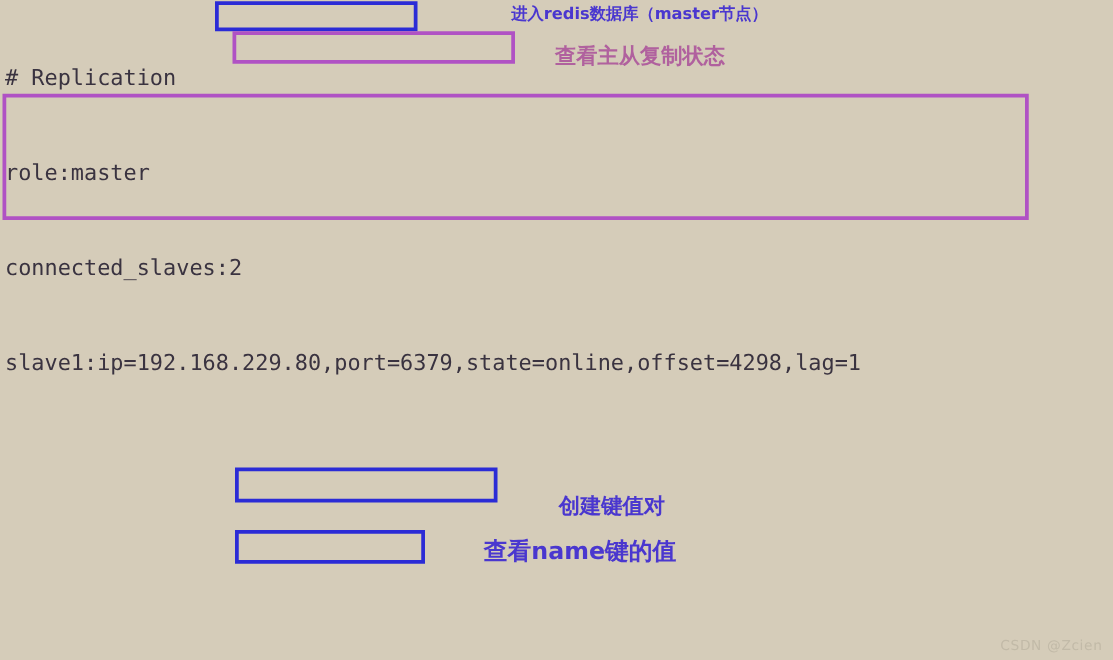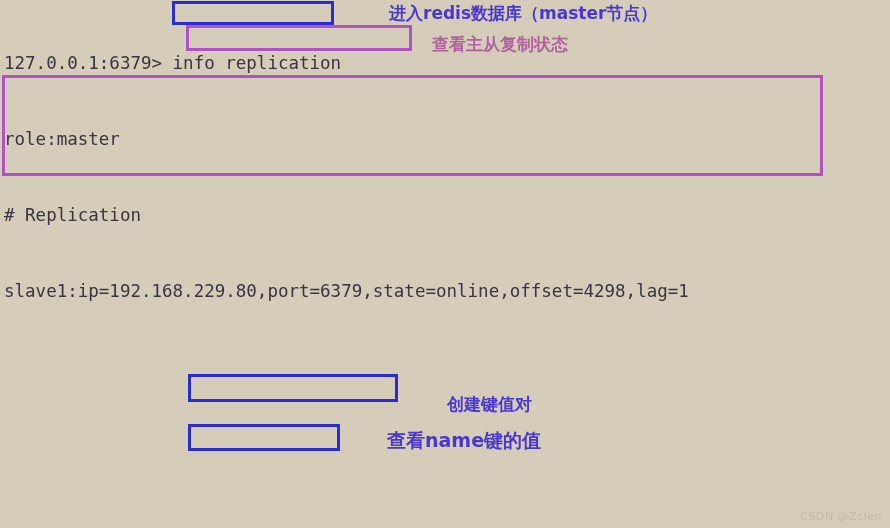--- a/index.html
+++ b/index.html
@@ -64,23 +64,23 @@
     letter-spacing: 0.5px;
     white-space: nowrap;
   }
 </style>
 </head>
 <body>
 
 <div id="screen">
 
   <div class="term">
-    <div class="line">127.0.0.1:6379&gt; info replication</div>
+    <div class="line"># Replication</div>
     <div class="line">role:master</div>
-    <div class="line"># Replication</div>
+    <div class="line">connected_slaves:2</div>
     <div class="line">slave1:ip=192.168.229.80,port=6379,state=online,offset=4298,lag=1</div>
     
     
     
     
     
     
     
     
     
@@ -94,23 +94,23 @@
   <div class="box box-blue" style="left:172px; top:1px; width:162px; height:24px;"></div>
 
   <div class="box box-purple" style="left:186px; top:25px; width:226px; height:26px;"></div>
 
   <div class="box box-purple" style="left:2px; top:75px; width:821px; height:101px;"></div>
 
   <div class="box box-blue" style="left:188px; top:374px; width:210px; height:28px;"></div>
 
   <div class="box box-blue" style="left:188px; top:424px; width:152px; height:27px;"></div>
 
-  <div class="anno anno-blue" style="left:389px; top:2px; font-size:17px;">进入redis数据库（master节点）</div>
+  <div class="anno anno-blue" style="left:409px; top:2px; font-size:13px;">进入redis数据库（master节点）</div>
 
-  <div class="anno anno-purple" style="left:432px; top:33px; font-size:17px;">查看主从复制状态</div>
+  <div class="anno anno-purple" style="left:444px; top:33px; font-size:17px;">查看主从复制状态</div>
 
   <div class="anno anno-blue" style="left:447px; top:378px; font-size:17px;margin-top:15px;">创建键值对</div>
 
   <div class="anno anno-blue" style="left:387px; top:428px; font-size:19px;">查看name键的值</div>
 
   <div class="watermark">CSDN @Zcien</div>
 
 </div>
 
 </body></html>

